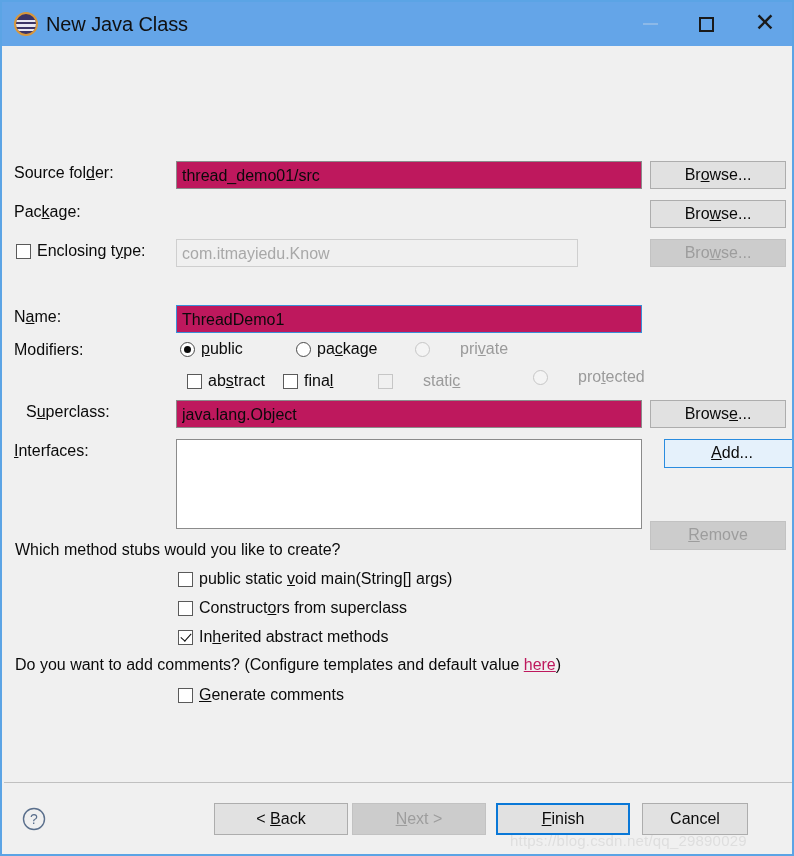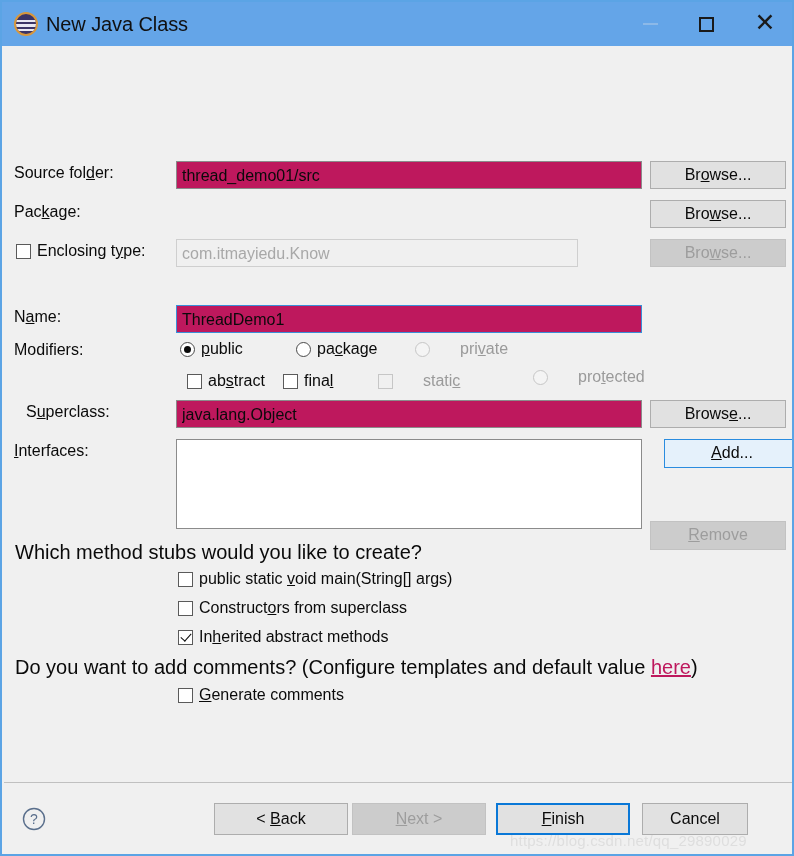--- a/index.html
+++ b/index.html
@@ -249,21 +249,21 @@
   .opt.disabled { color: #9a9a9a; gap: 24px; }
   .opt .cb, .opt .rb { margin-right: 6px; flex: 0 0 auto; }
 
   .listbox {
     box-sizing: border-box;
     background: #ffffff;
     border: 1px solid #8b8b8b;
   }
 
   .question-line {
-    font-size: 20px;
+    font-size: 16px;
     color: #0a0a0a;
     white-space: nowrap;
   }
   .link {
     color: #be185d;
     text-decoration: underline;
   }
 
   
   .footer {

